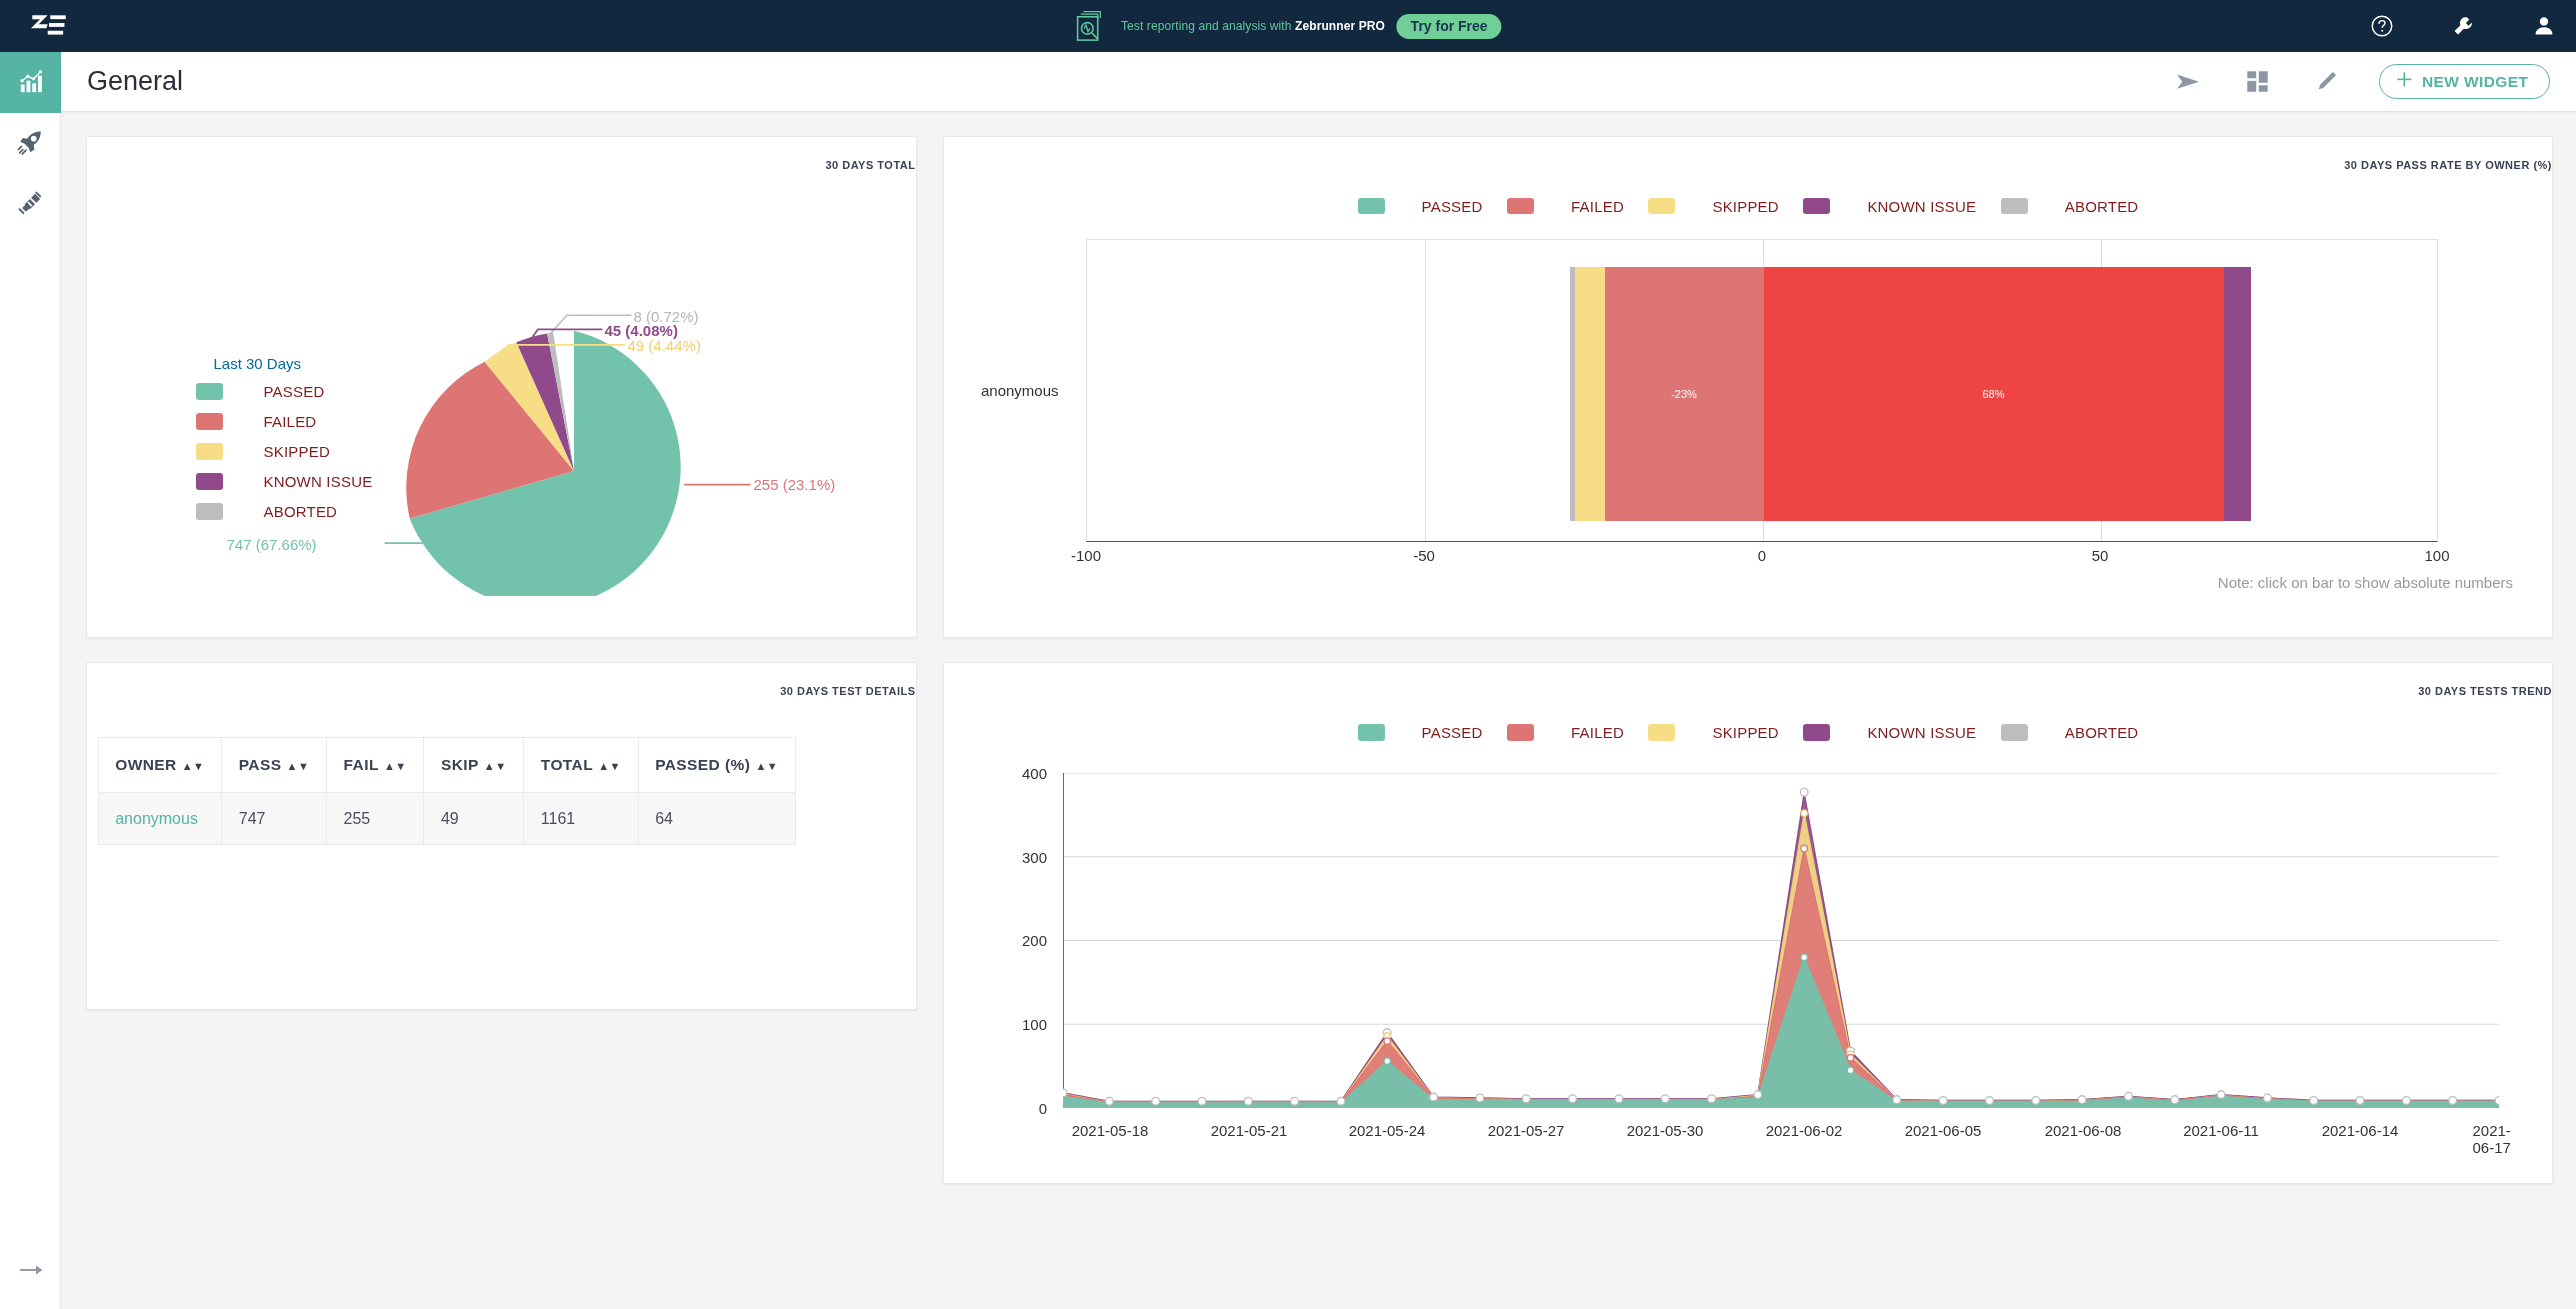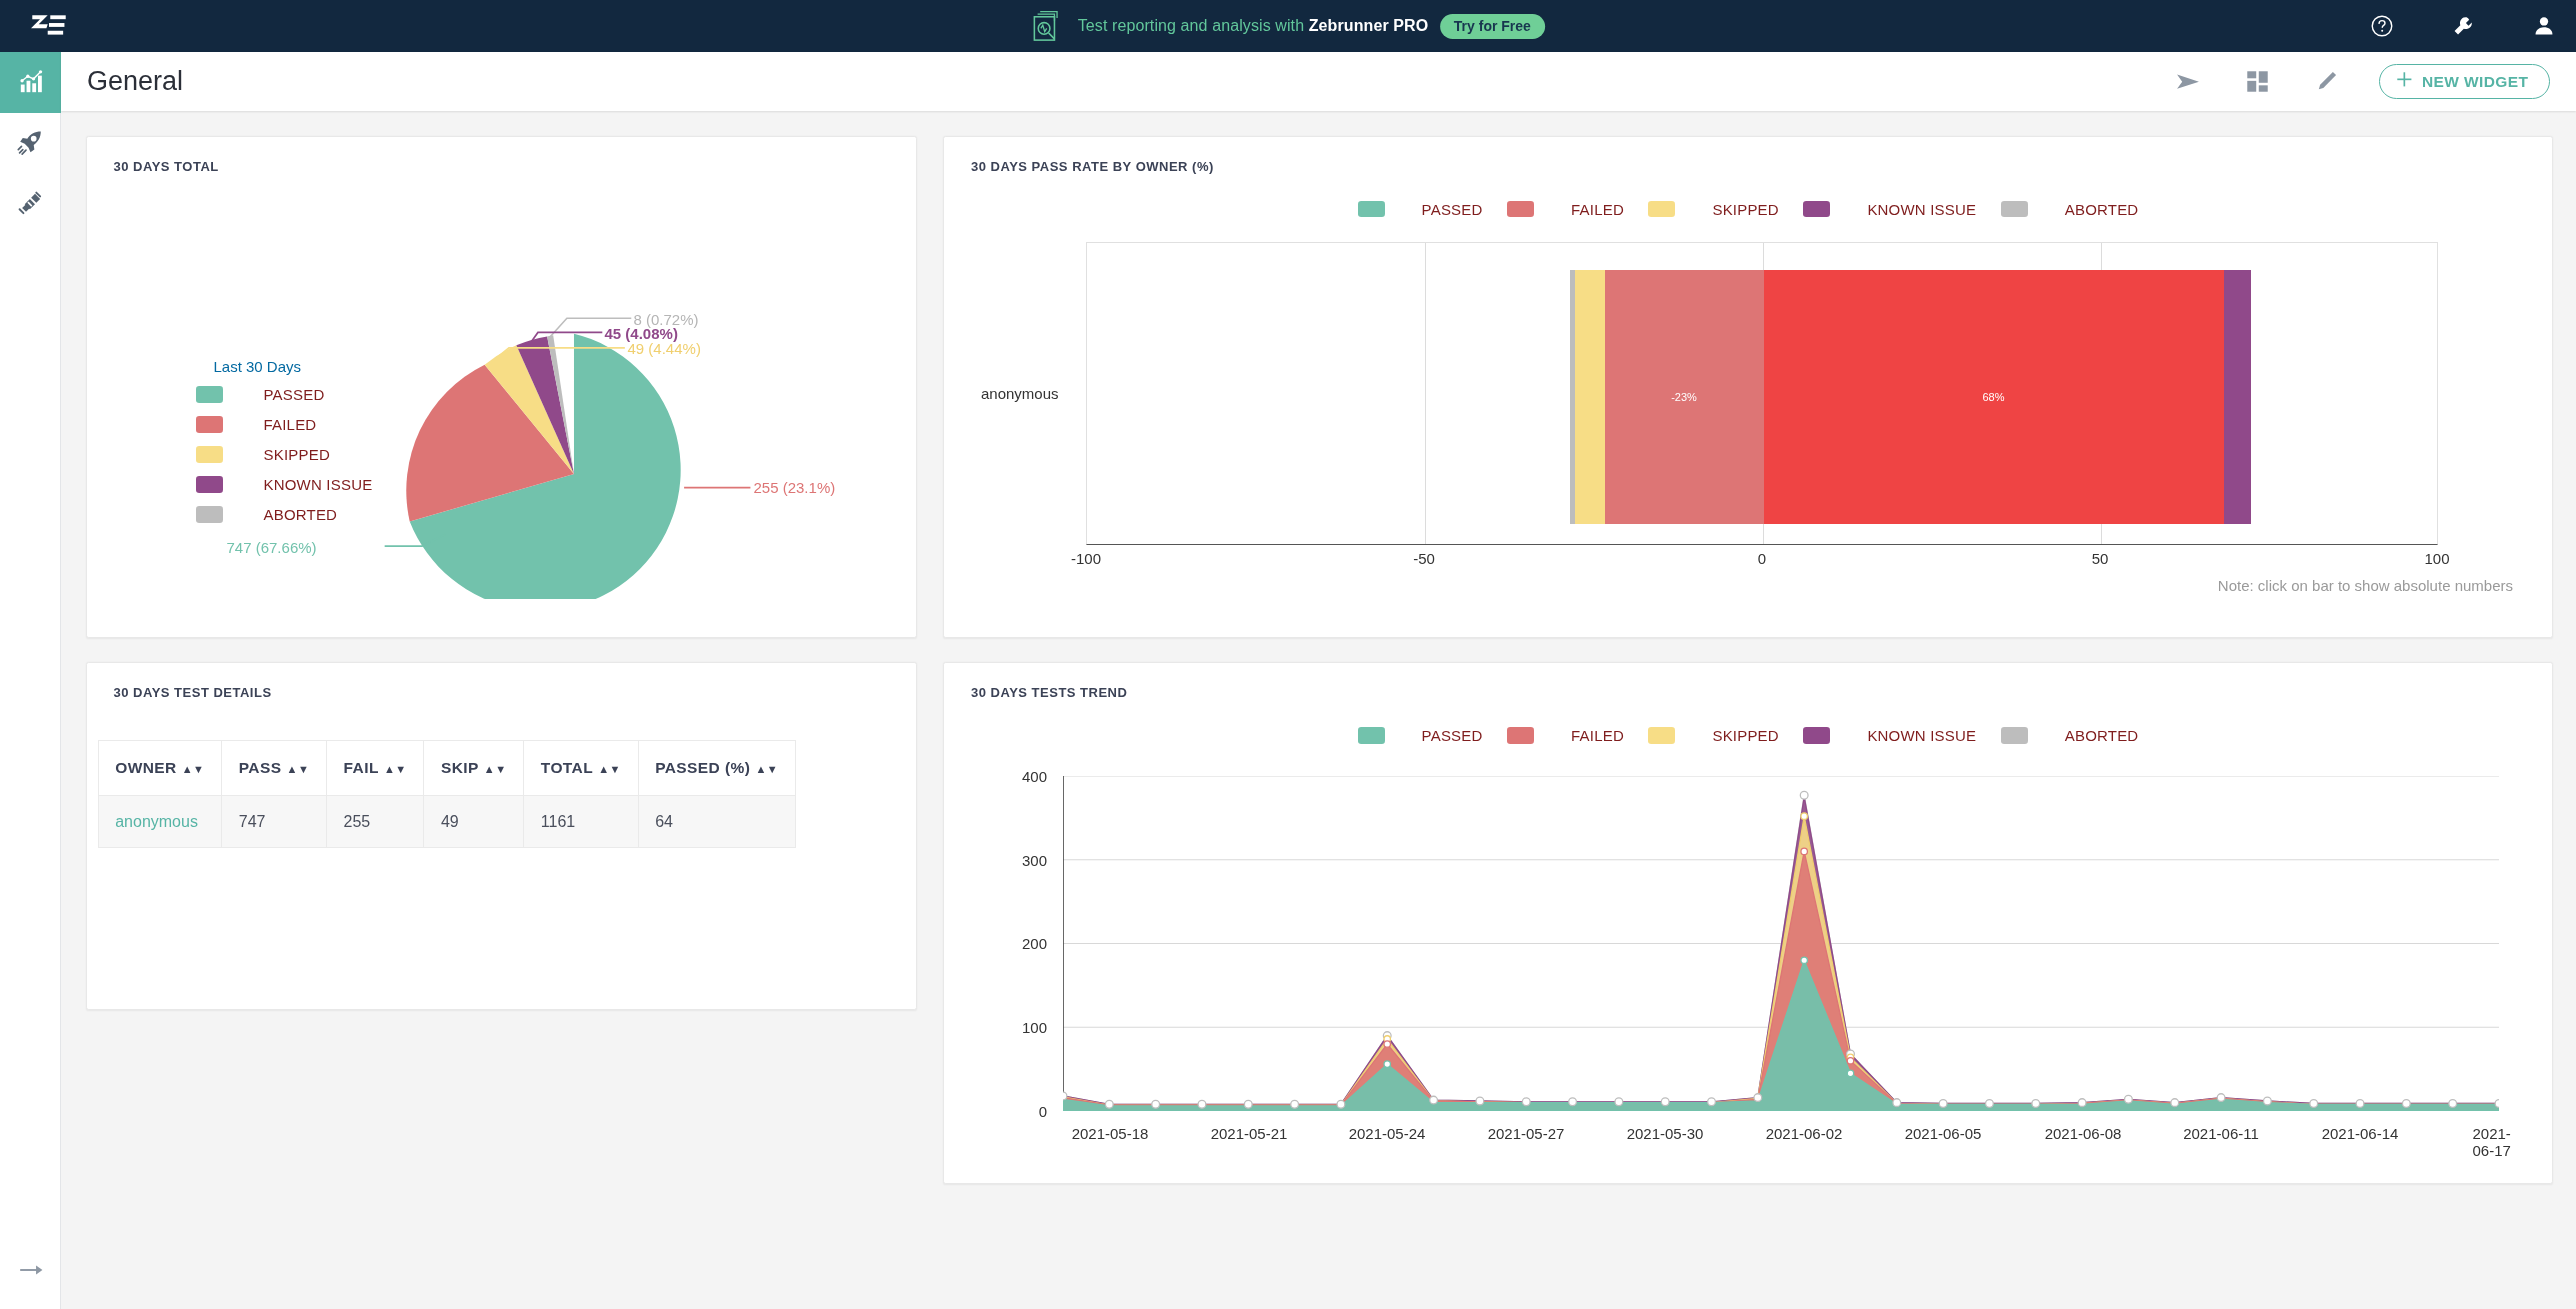--- a/index.html
+++ b/index.html
@@ -17,21 +17,21 @@
   }
   .brand-logo {
     width: 61px; margin-left: 18px; display: flex; align-items: center; justify-content: center;
   }
   .promo {
     position: absolute; left: 50%; transform: translateX(-50%);
     display: flex; align-items: center; gap: 11.6px; height: 52px;
   }
   .promo-icon { width: 35px; height: 35px; }
   .promo-text {
-    font-size: 16px; color: #62c79b; letter-spacing: 0.1px; white-space: nowrap;
+    font-size: 12px; color: #62c79b; letter-spacing: 0.1px; white-space: nowrap;
   }
   .promo-text b { color: #ffffff; font-weight: 700; }
   .promo-btn {
     background: #6fcf97; color: #18364f; font-size: 14px; font-weight: 600;
     border-radius: 13px; padding: 4.5px 14px; border: none; white-space: nowrap;
   }
   .topbar-right {
     position: absolute; right: 19.3px; display: flex; align-items: center; gap: 55px;
   }
   .topbar-right .tb-icon { width: 26px; height: 26px; display: block; }
@@ -75,22 +75,22 @@
 
   
   .dash { position: absolute; top: 111px; left: 61px; width: 2515px; height: 1198px; }
 
   .card {
     position: absolute; background: #ffffff;
     border: 0.6px solid #e8e8e8; border-radius: 2.6px;
     box-shadow: 0 0.6px 1.9px rgba(0,0,0,.06);
   }
   .card-title {
-    font-size: 13px; font-weight: 700; color: #3b4256;
-    letter-spacing: 0.5px; padding: 22px 0 0 27px;
+    font-size: 11px; font-weight: 700; color: #3b4256;
+    letter-spacing: 0.5px; padding: 22px 0 0 27px; text-align: right;
   }
 
   #card-total    { left: 24.5px;   top: 24.5px;  width: 831px; height: 502px; }
   #card-passrate { left: 882px; top: 24.5px;  width: 1610px; height: 502px; }
   #card-details  { left: 24.5px;   top: 551px; width: 831px; height: 348px; }
   #card-trend    { left: 882px; top: 551px; width: 1610px; height: 522px; }
 
   
   .pie-wrap { position: relative; width: 100%; height: 425px; }
   .pie-legend { position: absolute; left: 109px; top: 184px; }

